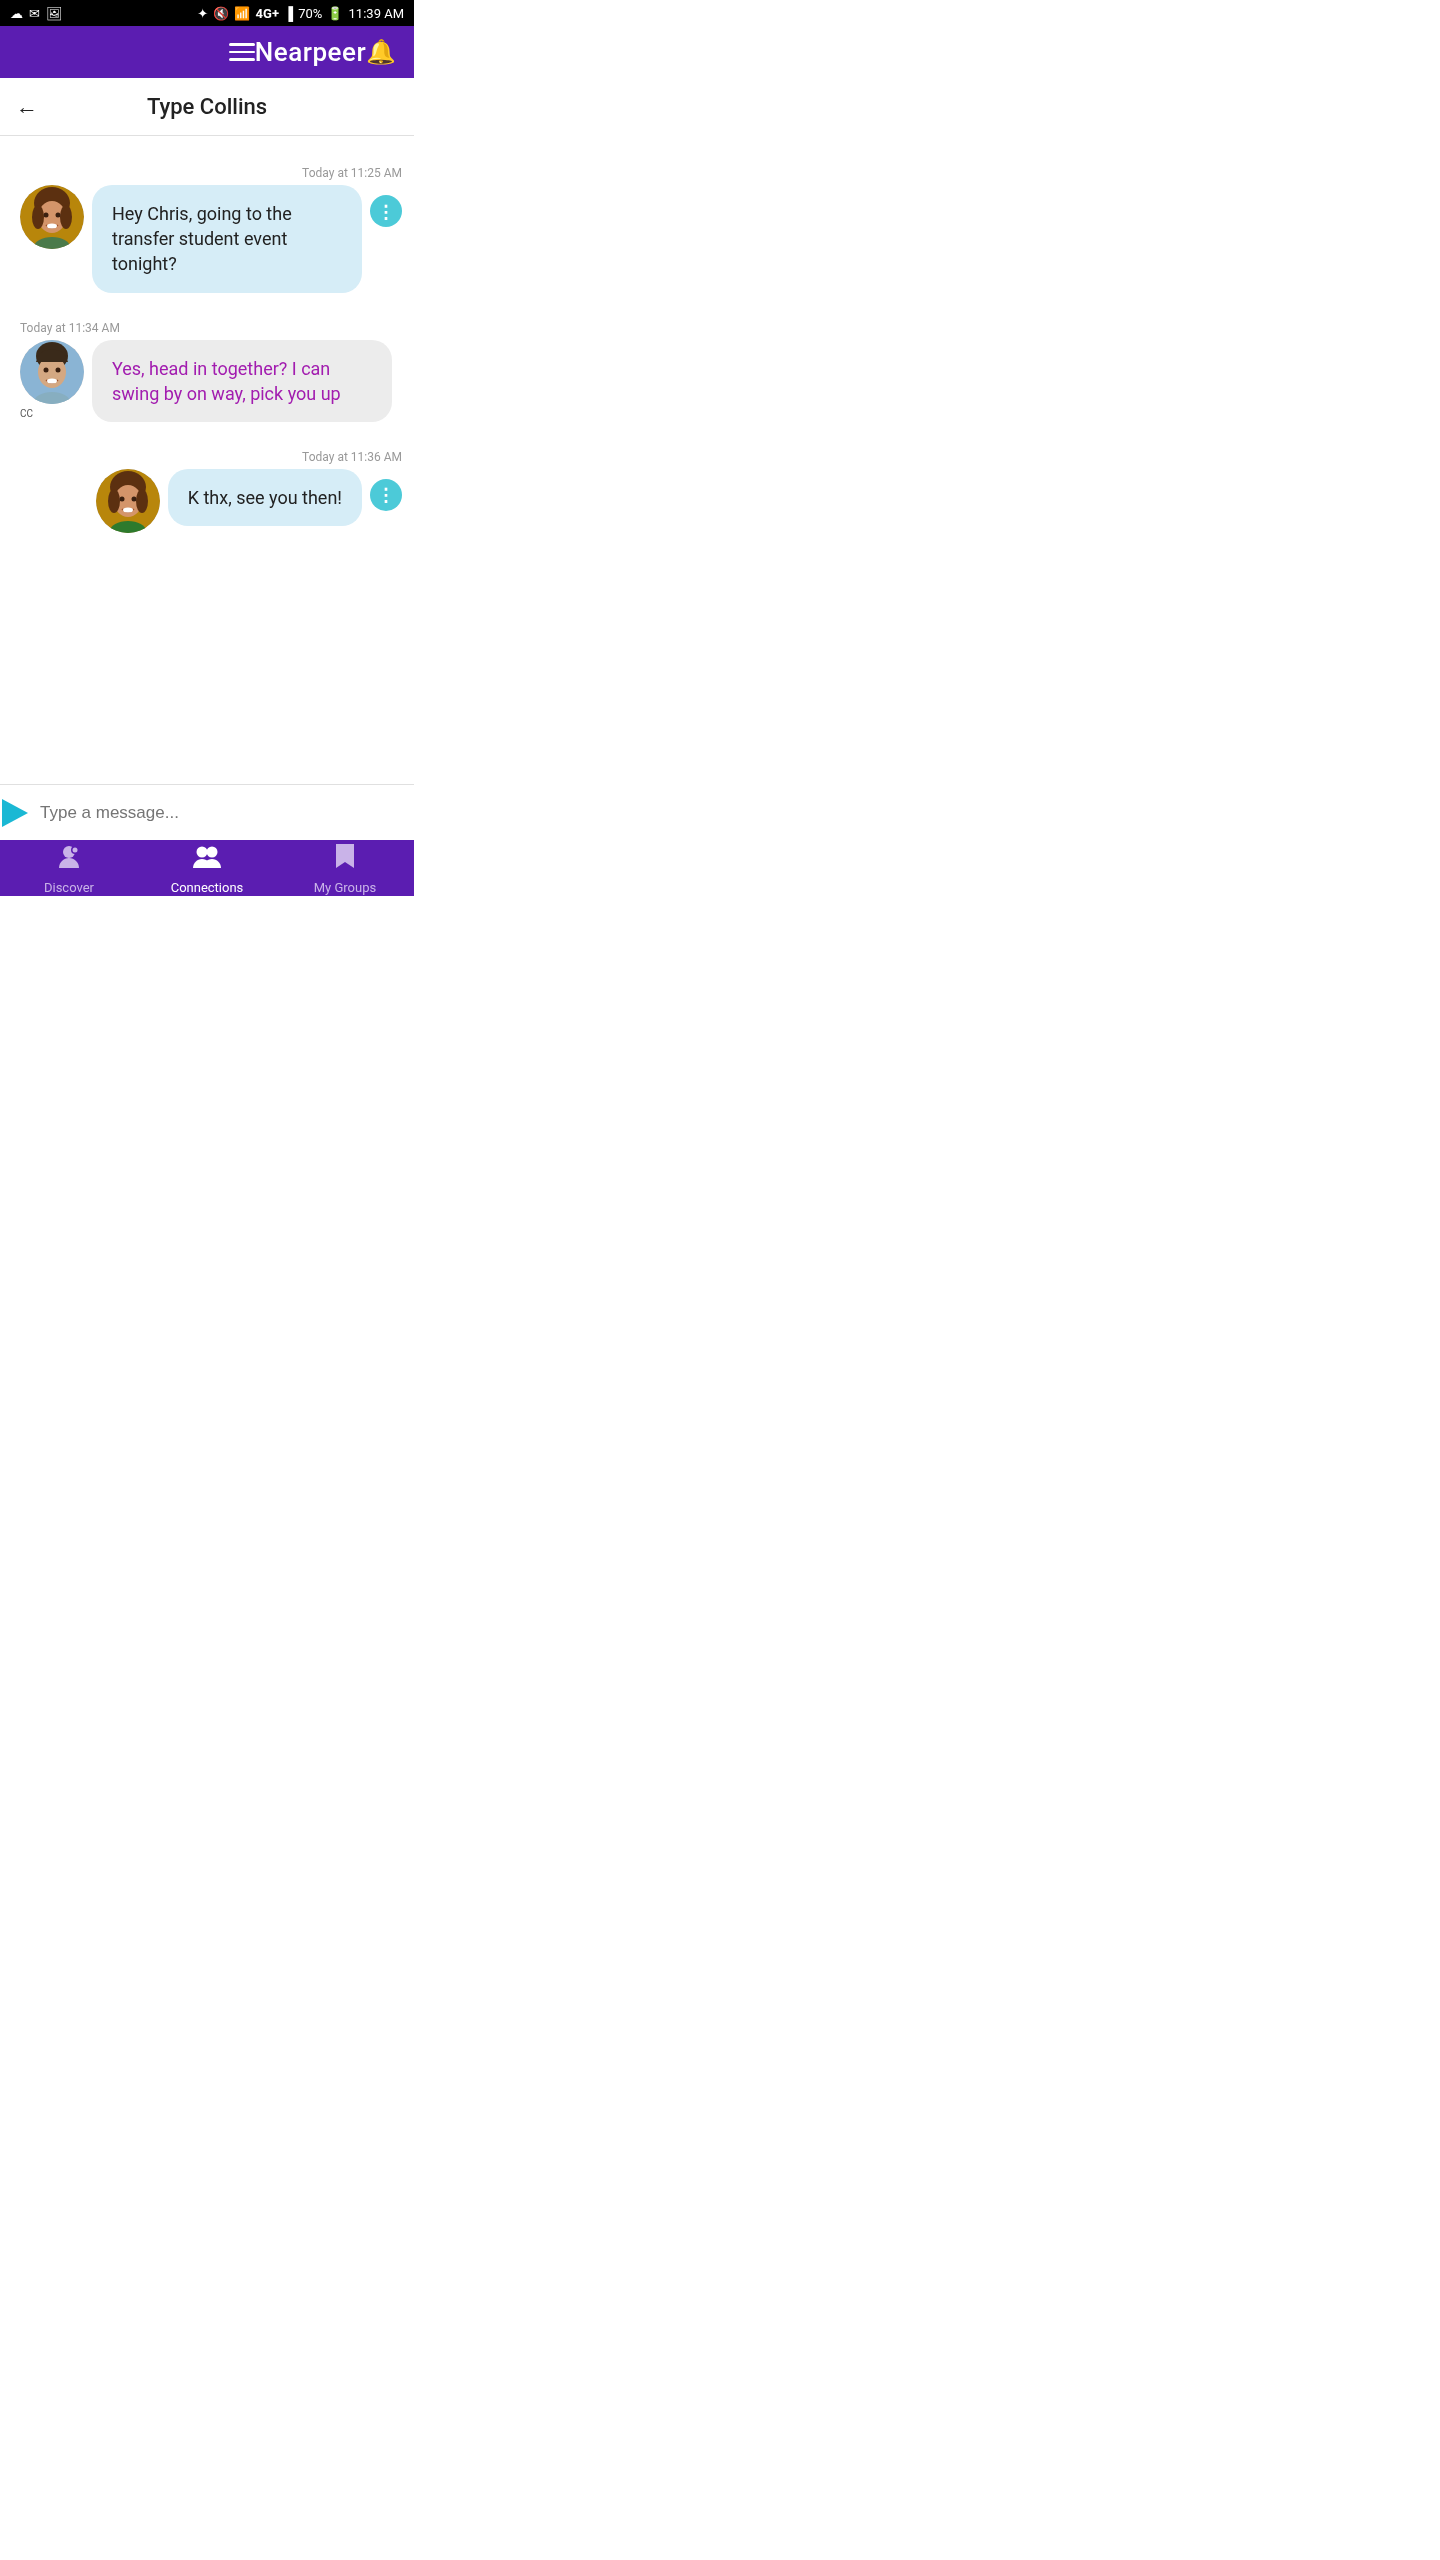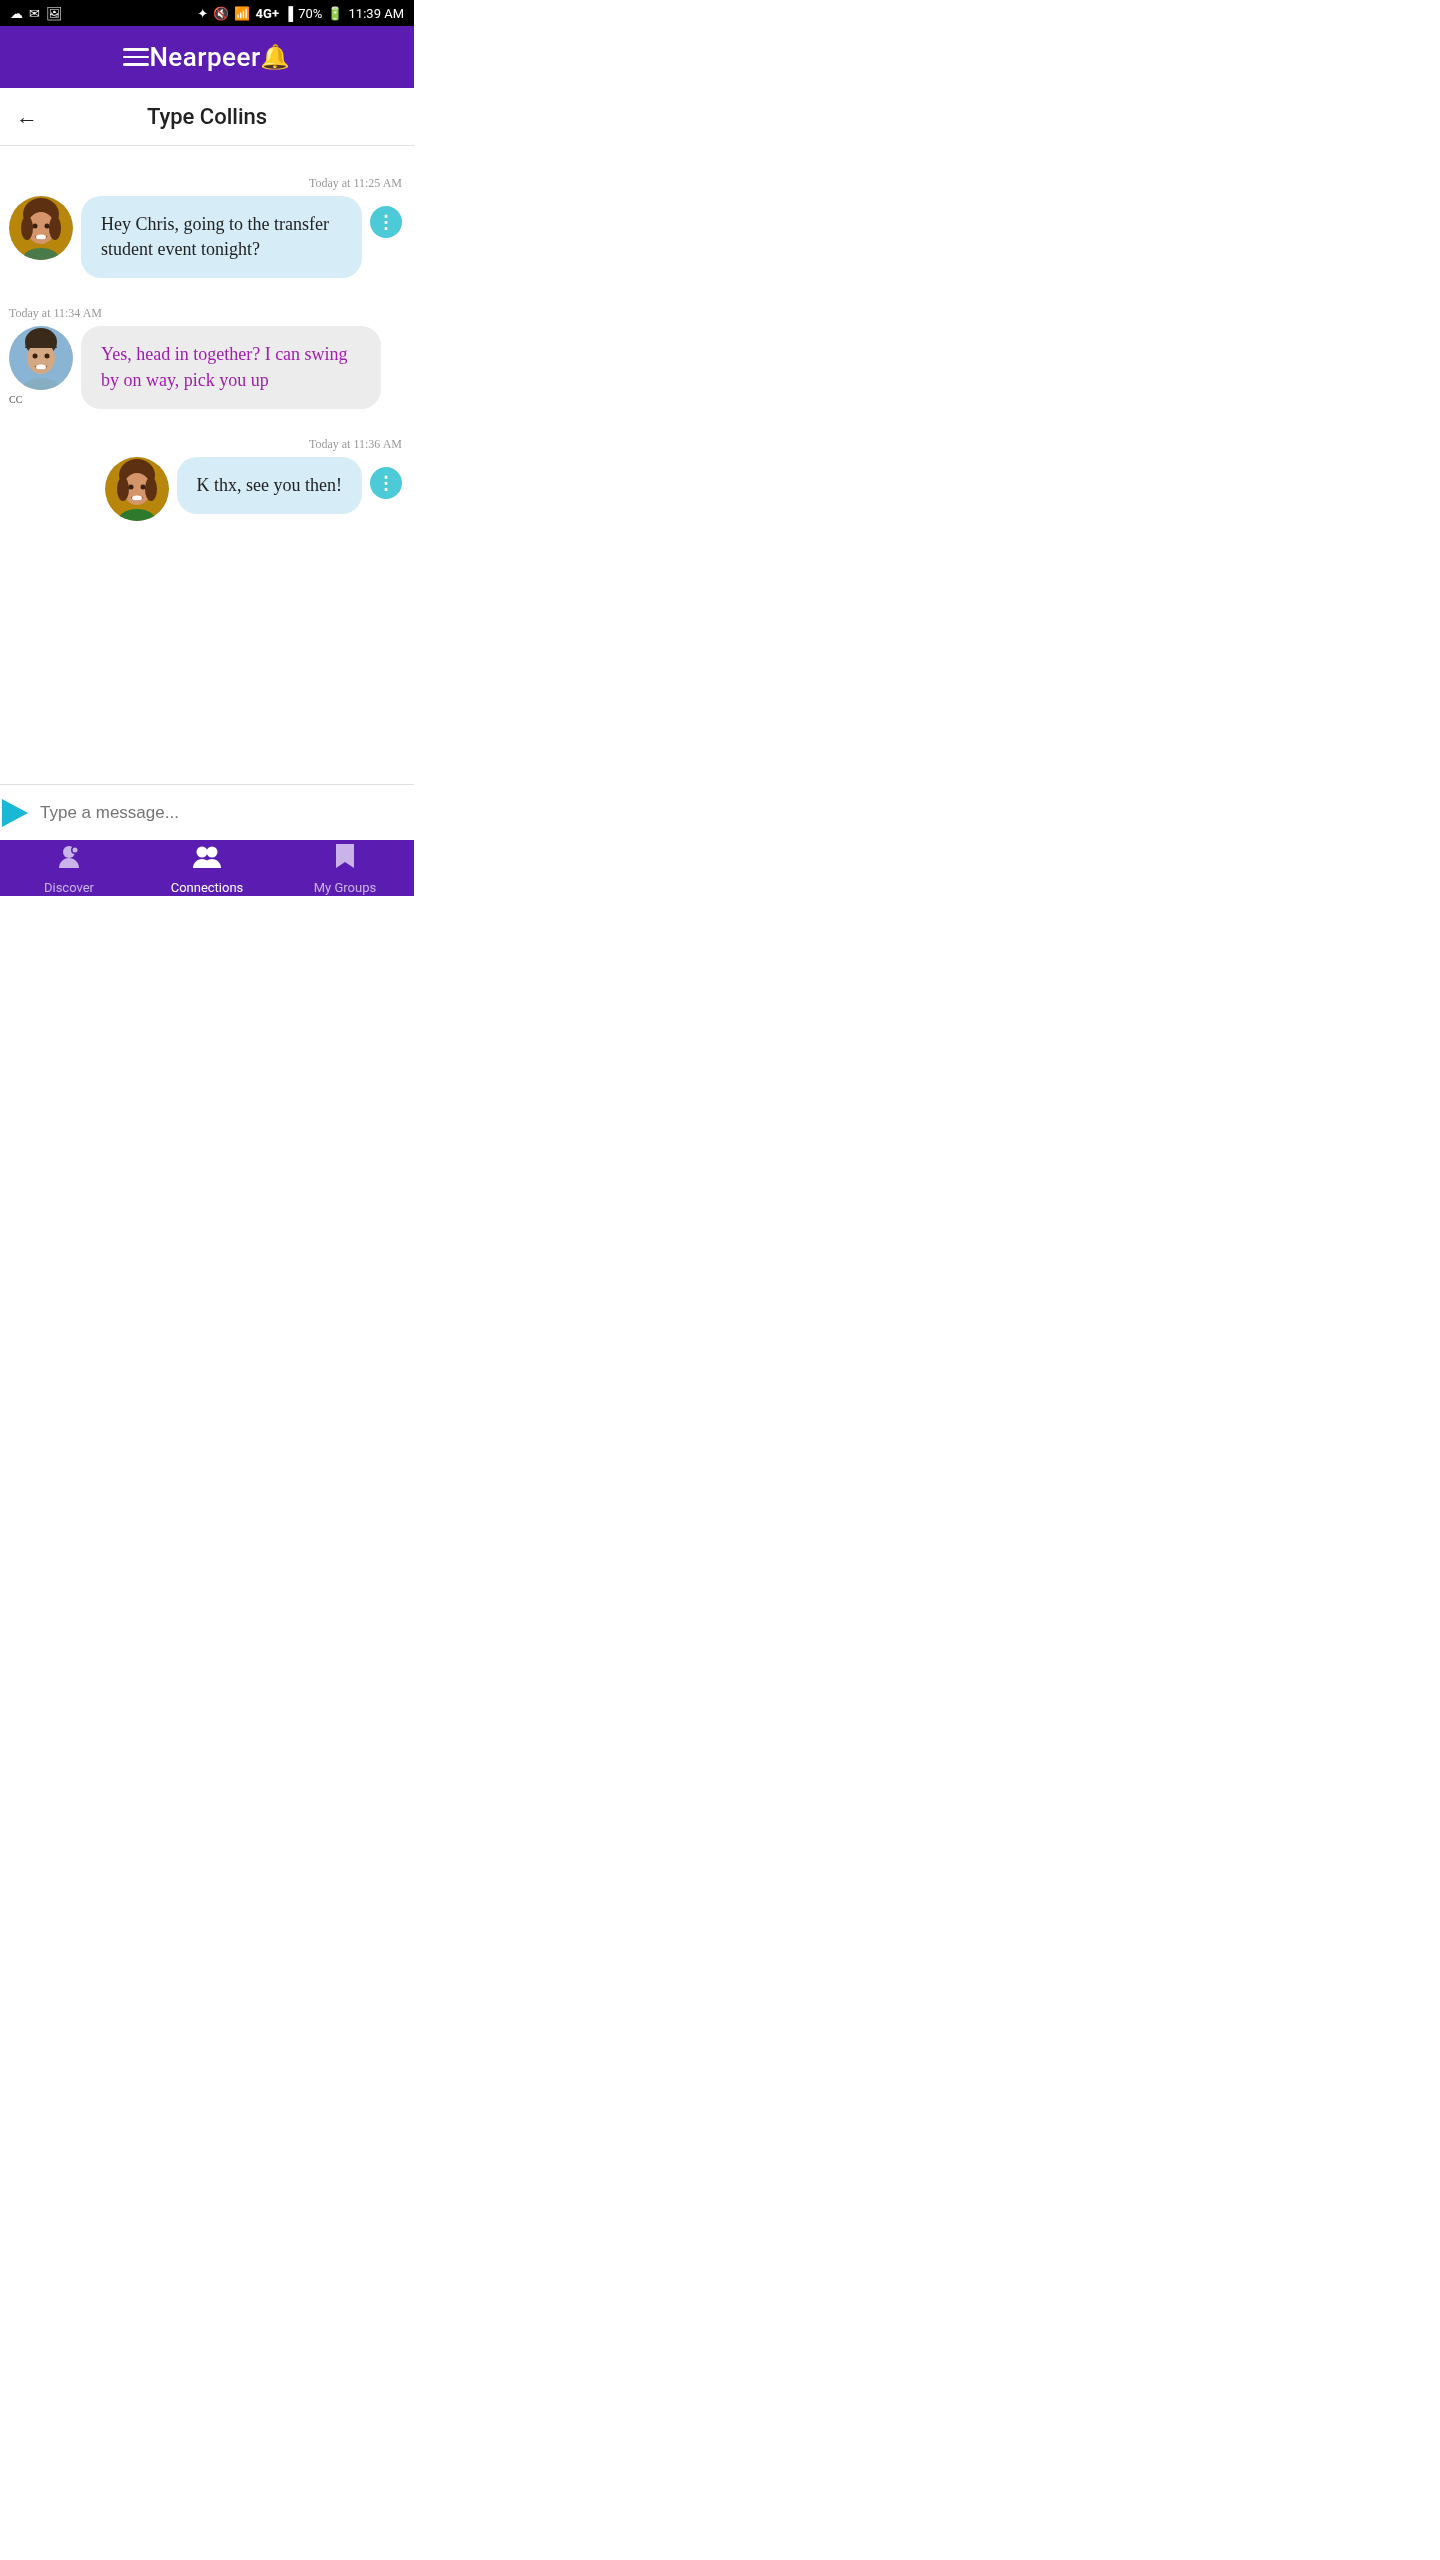--- a/index.html
+++ b/index.html
@@ -26,24 +26,24 @@
       justify-content: space-between;
       padding: 0 10px;
     }
     .status-bar-left { display: flex; gap: 6px; align-items: center; }
     .status-bar-right { display: flex; align-items: center; gap: 5px; font-size: 13px; }
 
     
     .app-bar {
       background: #5b1db1;
       color: #fff;
-      height: 62px;
-      display: flex;
-      align-items: center;
-      justify-content: center;
+      height: 52px;
+      display: flex;
+      align-items: center;
+      justify-content: flex-end;
       padding: 0 18px;
     }
     .app-bar-title {
       font-size: 26px;
       font-weight: 500;
       letter-spacing: 0.5px;
     }
     .hamburger-icon { display: flex; flex-direction: column; gap: 5px; cursor: pointer; }
     .hamburger-icon span { display: block; width: 26px; height: 2.5px; background: #fff; border-radius: 2px; }
     .bell-icon { font-size: 24px; cursor: pointer; }
@@ -68,27 +68,26 @@
     .subheader-title {
       font-size: 22px;
       font-weight: 500;
       color: #222;
     }
 
     
     .chat-area {
       flex: 1;
       background: #fff;
-      padding: 30px 12px 18px 9px;
+      padding: 30px 12px 18px 20px;
       display: flex;
       flex-direction: column;
       gap: 28px;
       overflow-y: auto;
       position: relative;
-      font-family: Liberation Serif, serif;
     }
 
     
     .msg-row {
       display: flex;
       flex-direction: column;
     }
     .msg-row.sent { align-items: flex-end; }
     .msg-row.received { align-items: flex-start; }
 

